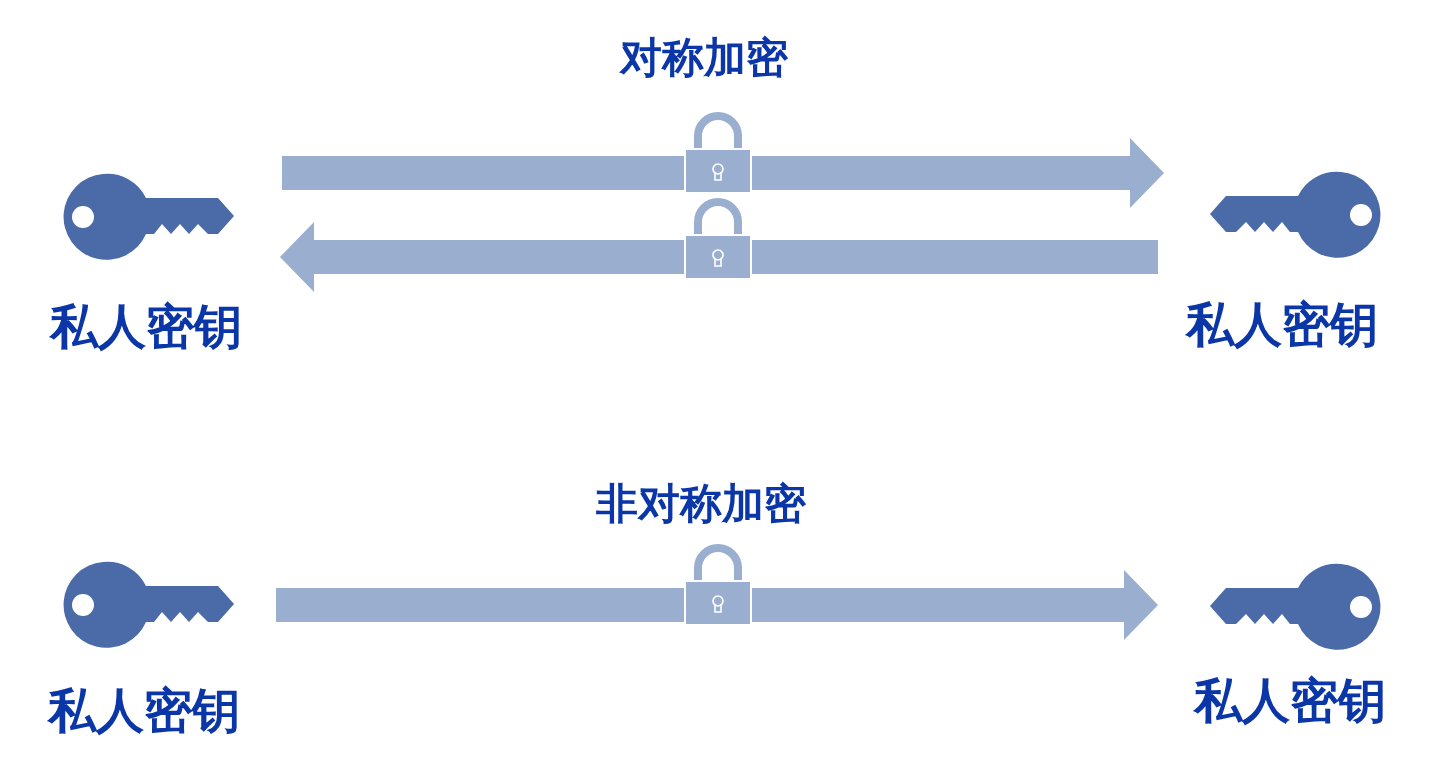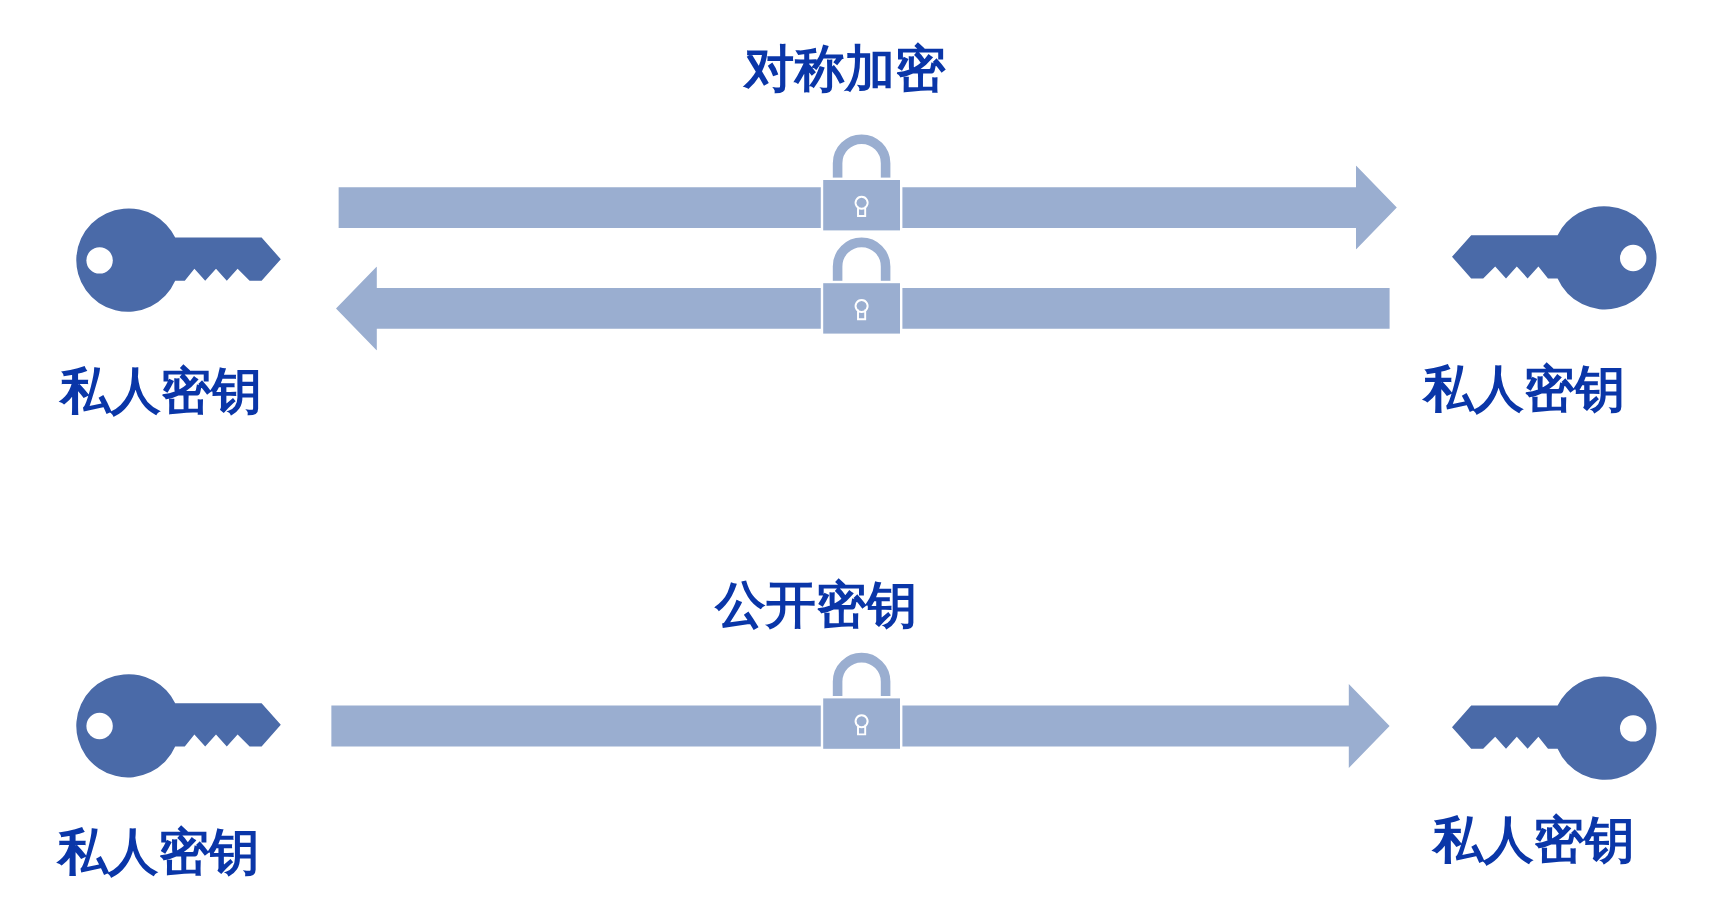--- a/index.html
+++ b/index.html
@@ -1,19 +1,19 @@
 <!DOCTYPE html>
 <html><head>
 <meta charset="utf-8">
 <style>
   html, body { margin:0; padding:0; background:#ffffff; }
   body { width:1440px; height:764px; position:relative; overflow:hidden;
          font-family:"DejaVu Sans", sans-serif; }
   .title { position:absolute; color:#0a36a8; font-weight:bold; font-size:42px; line-height:48px; white-space:nowrap; }
-  .label { position:absolute; color:#0a36a8; font-weight:bold; font-size:42px; line-height:48px; white-space:nowrap; }
+  .label { position:absolute; color:#0a36a8; font-weight:bold; font-size:48px; line-height:48px; white-space:nowrap; }
   .abs { position:absolute; }
   svg { display:block; }
 </style>
 </head>
 <body>
 
 <div class="title" style="left:620px; top:34px;text-align:right;">对称加密</div>
 
 <div class="abs" style="left:58px; top:172px;">
   <svg width="180" height="90" viewBox="0 0 180 90">
@@ -56,21 +56,21 @@
 <div class="abs" style="left:682px; top:196px;">
   <svg width="72" height="86" viewBox="0 0 72 86">
     <path d="M16 44 L16 26 A20 20 0 0 1 56 26 L56 44" fill="none" stroke="#ffffff" stroke-width="14"></path>
     <path d="M16 44 L16 26 A20 20 0 0 1 56 26 L56 44" fill="none" stroke="#9aaed0" stroke-width="8"></path>
     <rect x="2" y="38" width="68" height="46" fill="#ffffff"></rect>
     <rect x="4" y="40" width="64" height="42" fill="#9aaed0"></rect>
     <path d="M36 54 a5 5 0 1 1 -0.01 0 M33 62 L33 70 L39 70 L39 62" fill="none" stroke="#ffffff" stroke-width="1.6"></path>
   </svg>
 </div>
 
-<div class="title" style="left:596px; top:480px;">公开密钥</div>
+<div class="title" style="left:596px; top:480px;">非对称加密</div>
 
 <div class="abs" style="left:58px; top:560px;">
   <svg width="180" height="90" viewBox="0 0 180 90">
     <path fill="#4a6aa8" d="M45 2 A43 43 0 1 0 88 62 L96 62 L104 52 L113 62 L122 52 L131 62 L140 52 L150 62 L160 62 L176 44 L160 26 L88 26 A43 43 0 0 0 45 2 Z"></path>
     <circle cx="25" cy="45" r="11" fill="#ffffff"></circle>
   </svg>
 </div>
 <div class="label" style="left:48px; top:686px;">私人密钥</div>
 
 <div class="abs" style="left:1206px; top:562px;">

